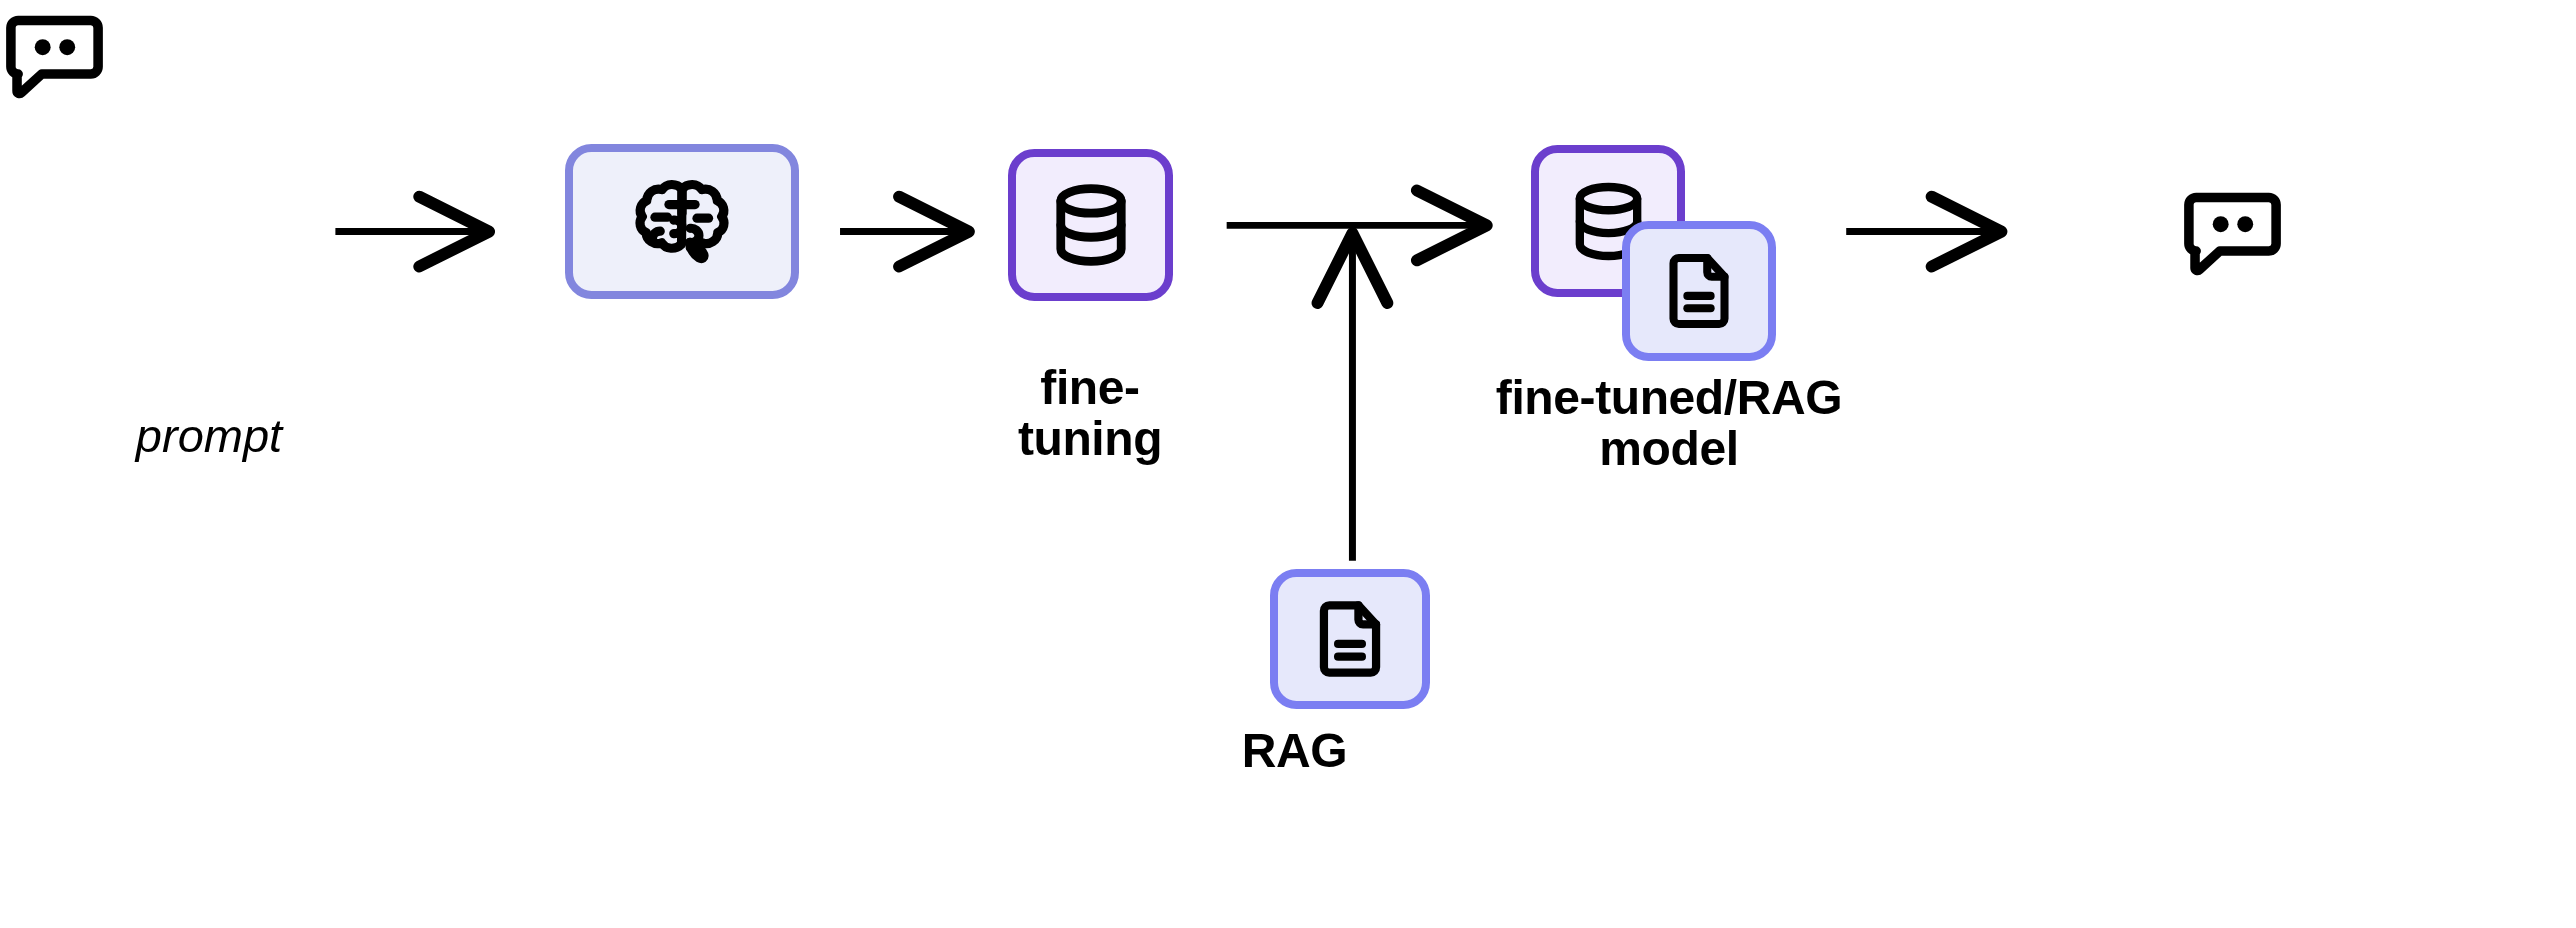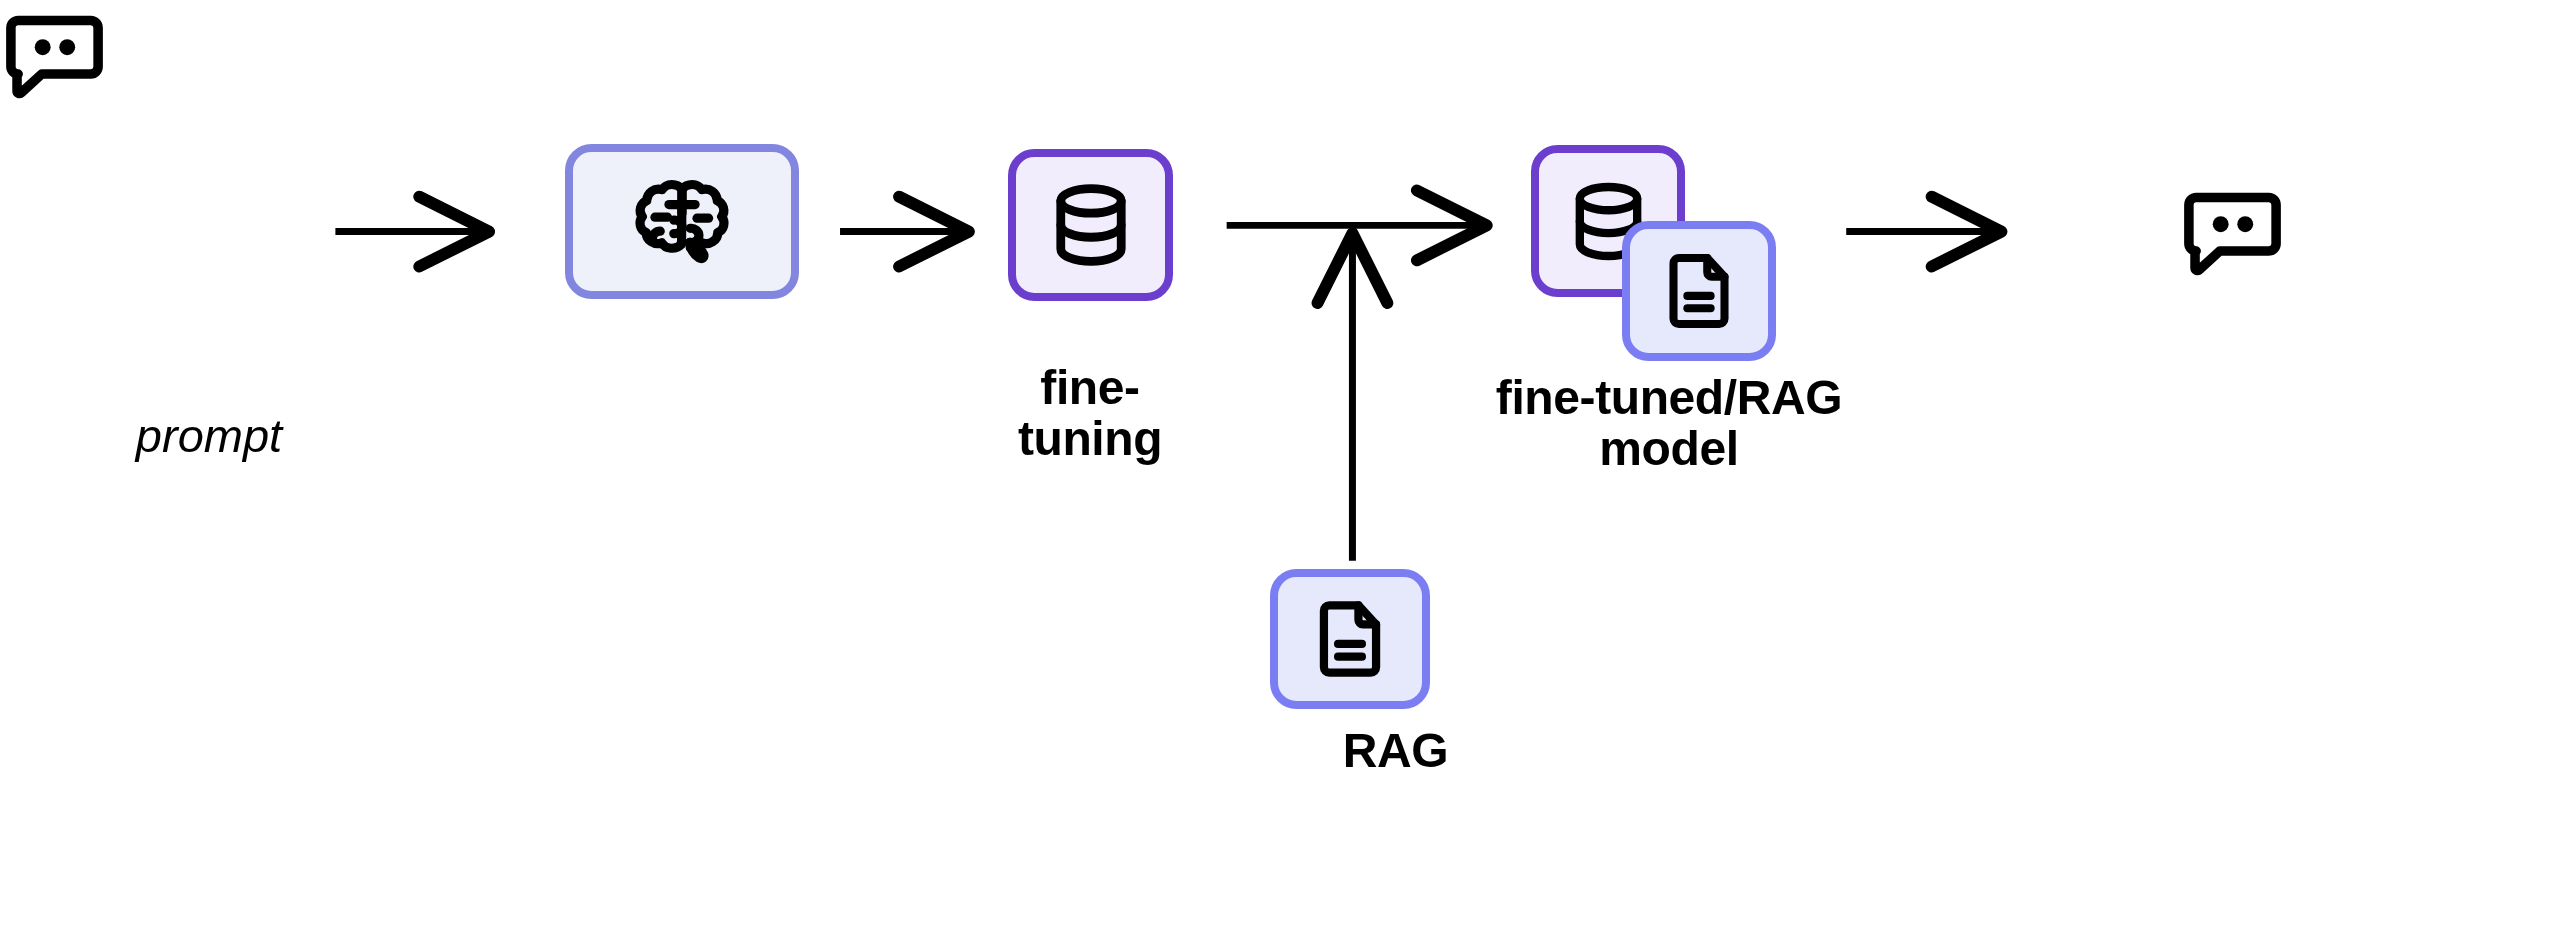--- a/index.html
+++ b/index.html
@@ -116,21 +116,21 @@
     font-style: italic;
     font-weight: 400;
     font-size: 47px;
   }
 
   .lbl-prompt     { left: 85px;  top: 411px;  width: 248px; }
   .lbl-base-llm   { left: 527px;  top: 410px;  width: 311px; }
   .lbl-finetune   { left: 966px; top: 363px;  width: 248px; }
   .lbl-ftrag      { left: 1413px; top: 373px;  width: 512px; }
   .lbl-response   { left: 2026px; top: 411px;  width: 466px; }
-  .lbl-rag        { left: 1279px; top: 726px;  width: 233px; }
+  .lbl-rag        { left: 1178px; top: 726px;  width: 233px; }
 </style>
 </head>
 <body>
 
 <div id="diagram">
 
   <svg id="connectors" viewBox="0 0 3318 1196" width="2576" height="929">
     <defs>
       <marker id="arrowhead" markerWidth="14" markerHeight="14" refX="11.5" refY="6" orient="auto" markerUnits="strokeWidth">
         <path d="M 1.5 1 L 11.5 6 L 1.5 11" fill="none" stroke="#000000" stroke-width="1.7" stroke-linecap="round" stroke-linejoin="round"></path>

